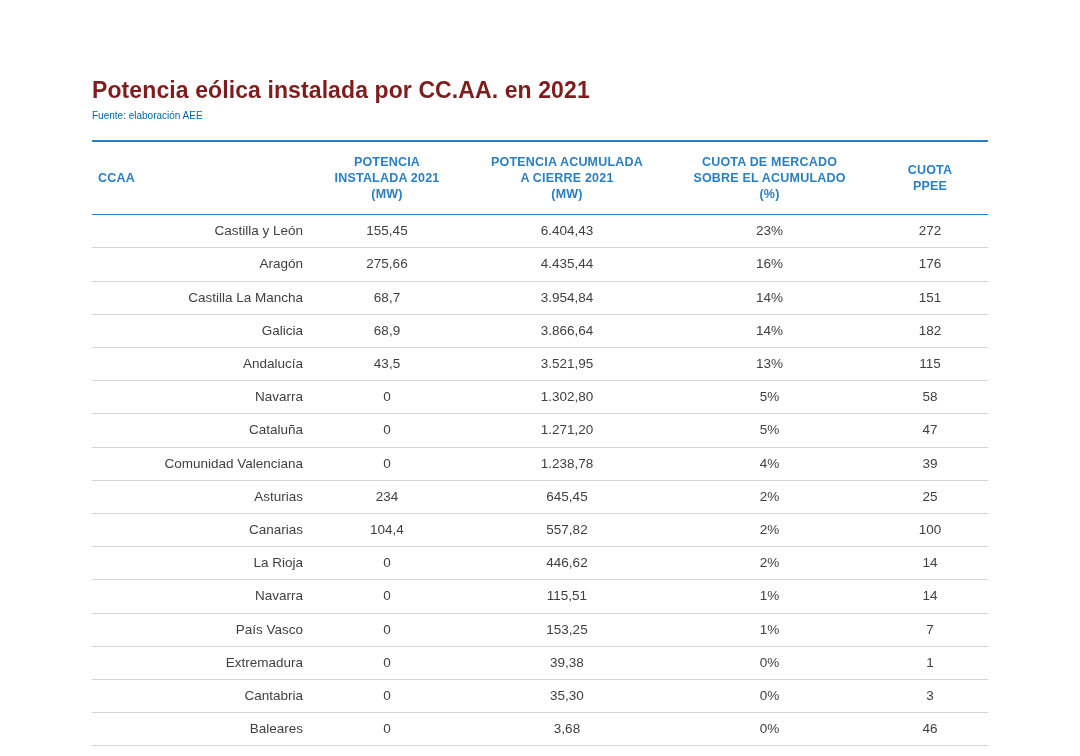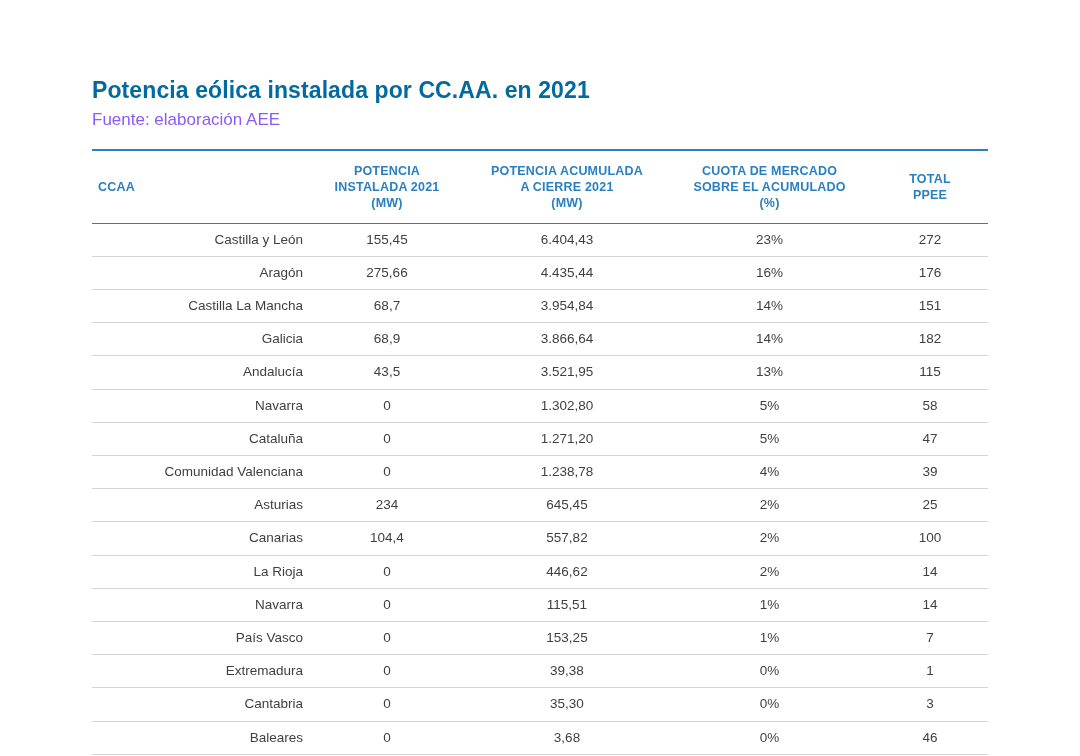--- a/index.html
+++ b/index.html
@@ -15,30 +15,30 @@
     overflow: hidden;
   }
   .page {
     position: relative;
     width: 1080px;
     height: 756px;
     box-sizing: border-box;
     padding: 78px 92px 0 92px;
   }
   .title {
-    color: #0369a1;
+    color: #7f1d1d;
     font-size: 23px;
     font-weight: bold;
     letter-spacing: 0.1px;
     margin: 0 0 7px 0;
     line-height: 1.1;
   }
   .source {
-    color: #8b5cf6;
-    font-size: 17px;
+    color: #0369a1;
+    font-size: 10px;
     margin: 0 0 18px 0;
     line-height: 1.2;
   }
   table.data {
     width: 896px;
     border-collapse: collapse;
     table-layout: fixed;
   }
   table.data thead th {
     color: #2a7fc1;
@@ -122,21 +122,21 @@
           <span class="hdr-line">POTENCIA ACUMULADA</span>
           <span class="hdr-line">A CIERRE 2021</span>
           <span class="hdr-line">(MW)</span>
         </th>
         <th>
           <span class="hdr-line">CUOTA DE MERCADO</span>
           <span class="hdr-line">SOBRE EL ACUMULADO</span>
           <span class="hdr-line">(%)</span>
         </th>
         <th>
-          <span class="hdr-line">TOTAL</span>
+          <span class="hdr-line">CUOTA</span>
           <span class="hdr-line">PPEE</span>
         </th>
       </tr>
     </thead>
     <tbody>
       <tr>
         <td class="name">Castilla y León</td>
         <td>155,45</td>
         <td>6.404,43</td>
         <td>23%</td>

